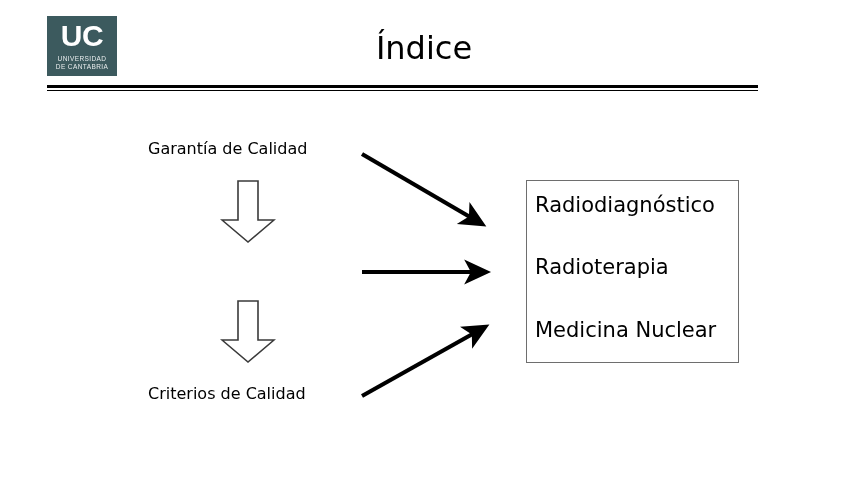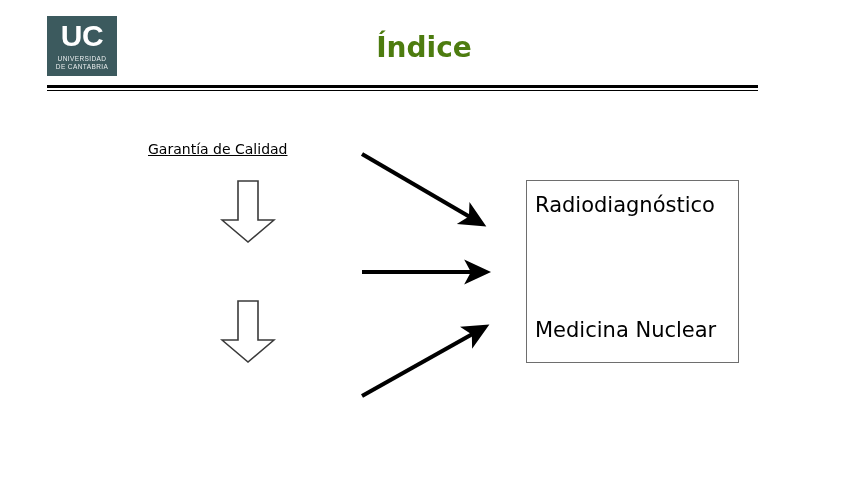--- a/index.html
+++ b/index.html
@@ -54,24 +54,24 @@
   }
 
   
   #title {
     position: absolute;
     left: 0;
     top: 26px;
     width: 848px;
     text-align: center;
     font-family: "DejaVu Sans", sans-serif;
-    font-weight: 700;
-    font-size: 28px;
+    font-weight: 400;
+    font-size: 32px;
     line-height: 44px;
-    color: #4d7c0f;
+    color: #000000;
   }
 
   
   #rule-thick {
     position: absolute;
     left: 47px;
     top: 85px;
     width: 752px;
     height: 3px;
     background: #000000;
@@ -82,25 +82,24 @@
     top: 90px;
     width: 752px;
     height: 1px;
     background: #000000;
   }
 
   
   .left-label {
     position: absolute;
     font-family: "DejaVu Sans", sans-serif;
-    font-size: 14px;
+    font-size: 16px;
     line-height: 26px;
     color: #000000;
     white-space: nowrap;
-    text-decoration: underline;
   }
   #label-garantia  { left: 148px; top: 136px; }
   #label-control   { left: 148px; top: 257px; }
   #label-criterios { left: 148px; top: 381px; }
 
   
   .block-arrow {
     position: absolute;
     width: 56px;
     height: 64px;
@@ -164,31 +163,33 @@
   </div>
 
   <div id="title">Índice</div>
 
   <div id="rule-thick"></div>
   <div id="rule-thin"></div>
 
   <div class="left-label" id="label-garantia">Garantía de Calidad</div>
 
 
+  <div class="left-label" id="label-criterios">Criterios de Calidad</div>
 
   <svg class="block-arrow" id="block-arrow-1" viewBox="0 0 56 64">
     <polygon points="18,1 38,1 38,40 54,40 28,62 2,40 18,40" fill="#ffffff" stroke="#3a3a3a" stroke-width="1.6" stroke-linejoin="miter"></polygon>
   </svg>
 
   <svg class="block-arrow" id="block-arrow-2" viewBox="0 0 56 64">
     <polygon points="18,1 38,1 38,40 54,40 28,62 2,40 18,40" fill="#ffffff" stroke="#3a3a3a" stroke-width="1.6" stroke-linejoin="miter"></polygon>
   </svg>
 
   <div id="right-box">
     <div class="box-item" id="box-item-0">Radiodiagnóstico</div>
+    <div class="box-item" id="box-item-1">Radioterapia</div>
     <div class="box-item" id="box-item-2">Medicina Nuclear</div>
   </div>
 
   <svg id="connectors" viewBox="0 0 848 477">
     <defs>
       <marker id="ah" markerWidth="7" markerHeight="7" refX="5.2" refY="3" orient="auto" markerUnits="strokeWidth">
         <path d="M0,0 L6.4,3 L0,6 L1.6,3 z" fill="#000000"></path>
       </marker>
     </defs>
 

